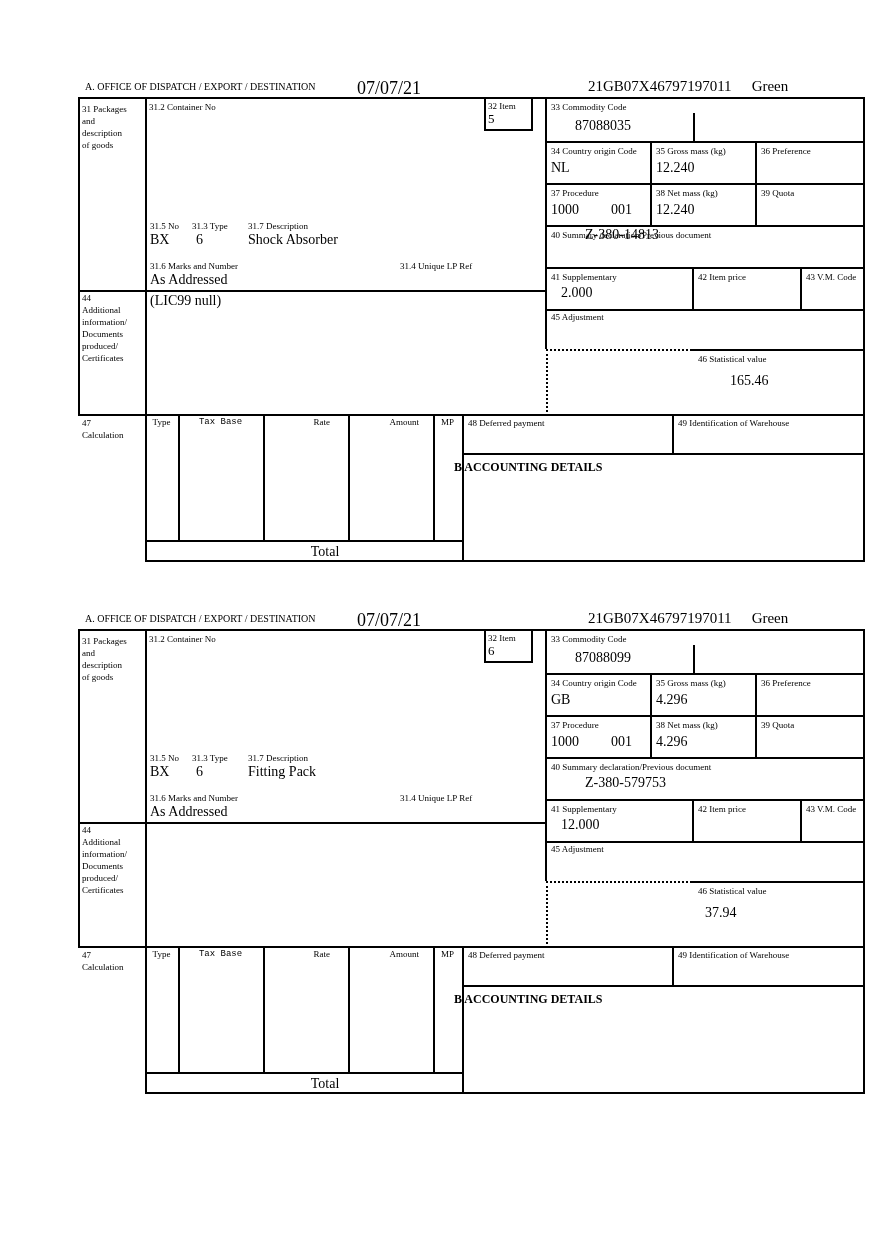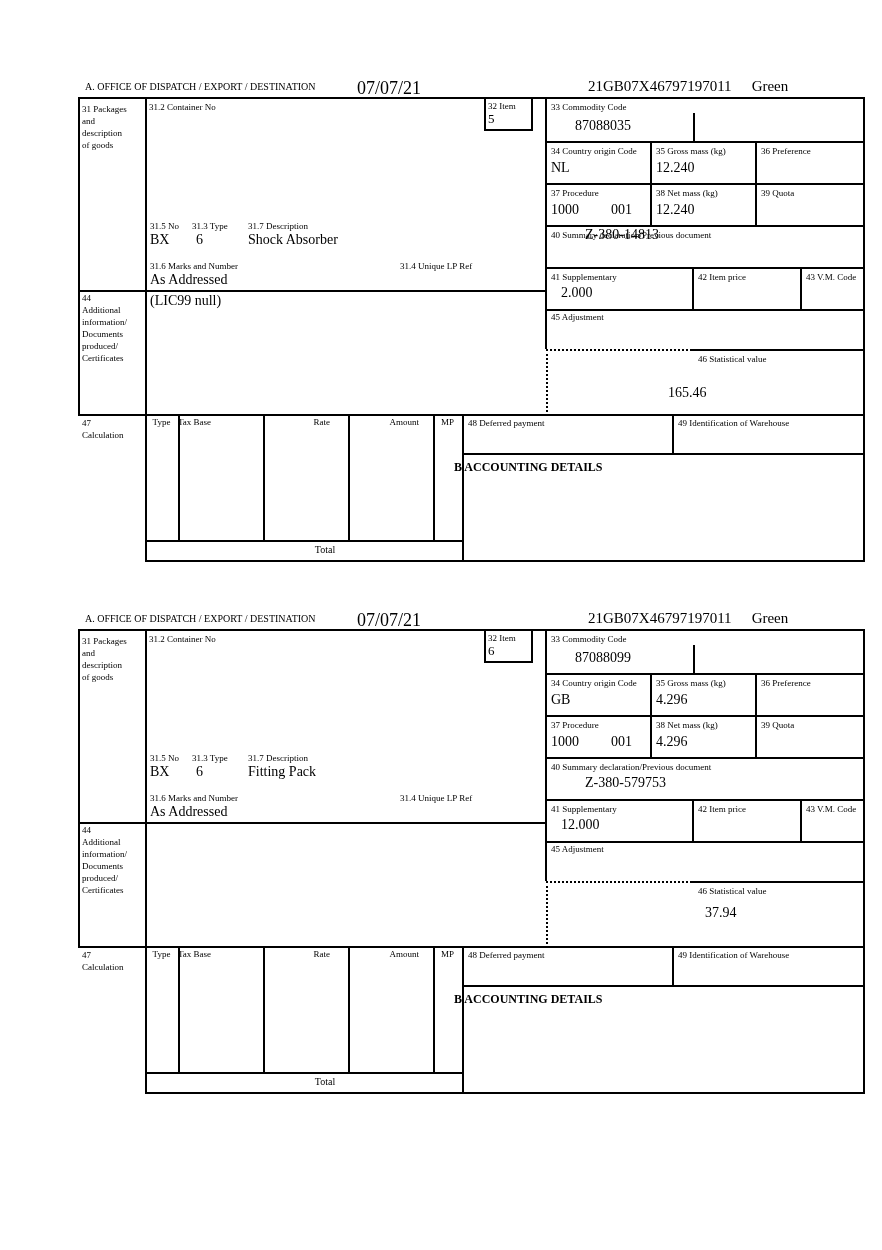--- a/index.html
+++ b/index.html
@@ -13,25 +13,25 @@
   .val{position:absolute;font-size:14px;line-height:15px;white-space:nowrap;}
   .stack{position:absolute;font-size:9px;line-height:12px;}
   .stack span{display:block;}
   .hdr-label{position:absolute;left:7px;top:1px;font-size:10px;font-weight:normal;white-space:nowrap;}
   .hdr-date{position:absolute;left:279px;top:-2px;font-size:18px;white-space:nowrap;}
   .hdr-ref{position:absolute;left:510px;top:-2px;font-size:15px;white-space:nowrap;display:flex;gap:20px;}
   .box32{position:absolute;left:406px;top:17px;width:49px;height:34px;border:2px solid #000;box-sizing:border-box;}
   .taxhead{position:absolute;left:67px;top:337px;width:317px;display:flex;font-size:9px;line-height:10px;}
   .taxhead .c{box-sizing:border-box;}
   .t-type{width:33px;text-align:center;}
-  .t-base{width:85px;}
+  .t-base{width:85px;text-align:center;font-family:Liberation Mono, monospace;}
   .t-rate{width:85px;text-align:right;padding-right:18px;}
   .t-amount{width:85px;text-align:right;padding-right:14px;}
   .t-mp{width:29px;text-align:center;}
-  .total{position:absolute;left:67px;top:464px;width:360px;text-align:center;font-size:10px;}
+  .total{position:absolute;left:67px;top:464px;width:360px;text-align:center;font-size:14px;}
   .b-acct{position:absolute;left:376px;top:380px;font-size:12px;font-weight:bold;white-space:nowrap;}
 </style>
 </head>
 <body>
 
 <div id="form">
   <div class="section" style="top: 80px;">
 
     <div class="hdr-label">A.  OFFICE OF DISPATCH / EXPORT / DESTINATION</div>
     <div class="hdr-date">07/07/21</div>
@@ -110,21 +110,21 @@
     <div class="val" style="left:483px;top:205px;">2.000</div>
     <div class="lbl" style="left:620px;top:192px;">42 Item price</div>
     <div class="val" style="left:620px;top:205px;"></div>
     <div class="lbl" style="left:728px;top:192px;">43 V.M. Code</div>
     <div class="val" style="left:728px;top:205px;"></div>
 
     <div class="lbl" style="left:473px;top:232px;">45 Adjustment</div>
     <div class="val" style="left:473px;top:245px;"></div>
 
     <div class="lbl" style="left:620px;top:274px;">46 Statistical value</div>
-    <div class="val" style="left:590px;top:293px;margin-top:12px;">165.46</div>
+    <div class="val" style="left:652px;top:293px;">165.46</div>
 
     <div class="lbl" style="left:72px;top:141px;">31.5 No</div>
     <div class="lbl" style="left:114px;top:141px;">31.3 Type</div>
     <div class="lbl" style="left:170px;top:141px;">31.7 Description</div>
     <div class="val" style="left:72px;top:152px;">BX</div>
     <div class="val" style="left:118px;top:152px;">6</div>
     <div class="val" style="left:170px;top:152px;">Shock Absorber</div>
 
     <div class="lbl" style="left:72px;top:181px;">31.6 Marks and Number</div>
     <div class="lbl" style="left:322px;top:181px;">31.4 Unique LP Ref</div>

